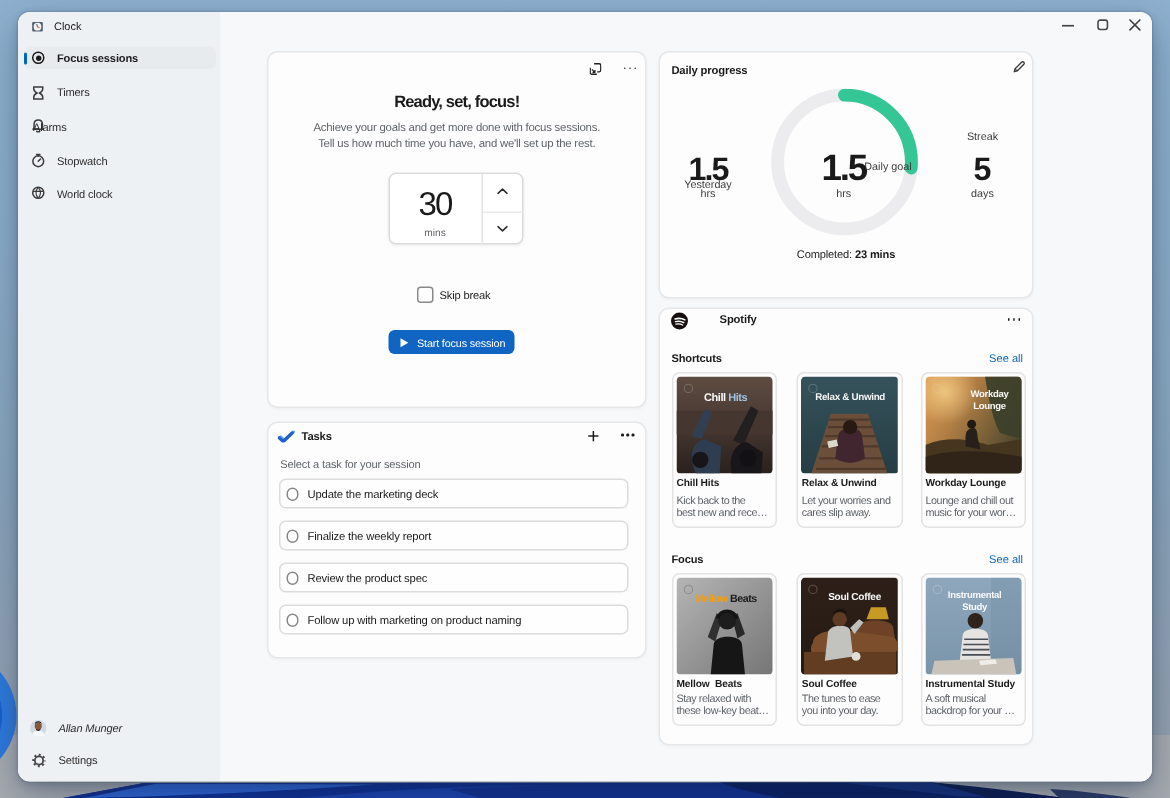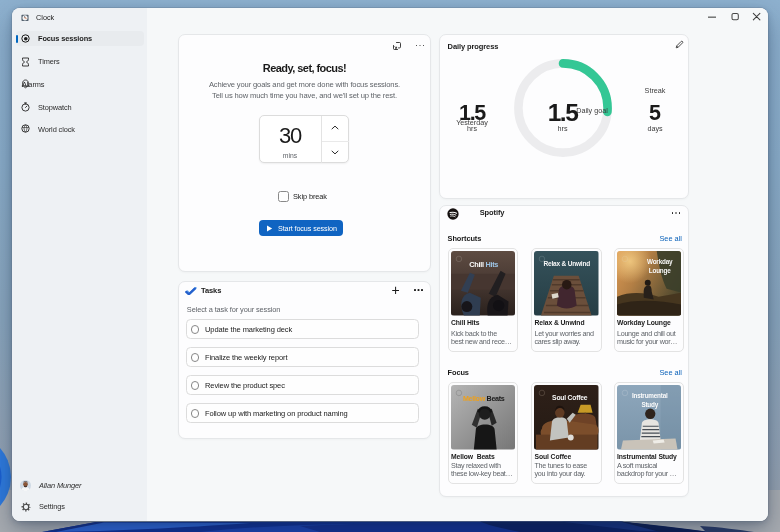--- a/index.html
+++ b/index.html
@@ -159,20 +159,21 @@
     </svg>
     <div class="abs" style="left:540px;top:78.4px;width:80px;text-align:center;font-size:7.2px;color:#3c3c3c;margin-top:20px;">Daily goal</div>
     <div class="abs" style="left:510.5px;top:90.8px;width:80px;text-align:center;font-size:24.5px;color:#1a1a1a;font-weight:bold;letter-spacing:-1.5px;">1.5</div>
     <div class="abs" style="left:510.5px;top:115.9px;width:80px;text-align:center;font-size:7.2px;color:#3c3c3c;">hrs</div>
     <div class="abs" style="left:430px;top:78.4px;width:60px;text-align:center;font-size:7.2px;color:#3c3c3c;margin-top:32px;">Yesterday</div>
     <div class="abs" style="left:430px;top:92.7px;width:60px;text-align:center;font-size:21.5px;color:#1a1a1a;font-weight:bold;letter-spacing:-1.3px;">1.5</div>
     <div class="abs" style="left:430px;top:115.9px;width:60px;text-align:center;font-size:7.2px;color:#3c3c3c;">hrs</div>
     <div class="abs" style="left:613px;top:78.4px;width:60px;text-align:center;font-size:7.2px;color:#3c3c3c;">Streak</div>
     <div class="abs" style="left:613px;top:92.7px;width:60px;text-align:center;font-size:21.5px;color:#1a1a1a;font-weight:bold;">5</div>
     <div class="abs" style="left:613px;top:115.9px;width:60px;text-align:center;font-size:7.2px;color:#3c3c3c;">days</div>
+    <div class="abs" style="left:427px;top:157.2px;width:250px;text-align:center;font-size:7.4px;letter-spacing:-0.1px;color:#1a1a1a;">Completed: <b>23 mins</b></div>
 
     <div class="card" style="left:427px;top:196.5px;width:250px;height:292px;"></div>
     <svg class="abs" style="left:435px;top:200px;" width="12" height="12" viewBox="0 0 12 12">
       <circle cx="6" cy="6" r="5.65" fill="#15100f"></circle>
       <path d="M3.0,4.6 C5.3,4.0 8.0,4.3 9.6,5.3" fill="none" stroke="#fdfdfd" stroke-width="1.05" stroke-linecap="round"></path>
       <path d="M3.3,6.4 C5.2,5.9 7.4,6.2 8.9,7.1" fill="none" stroke="#fdfdfd" stroke-width="0.95" stroke-linecap="round"></path>
       <path d="M3.6,8.1 C5.1,7.7 6.8,7.9 8.1,8.7" fill="none" stroke="#fdfdfd" stroke-width="0.85" stroke-linecap="round"></path>
     </svg>
     <div class="abs" style="left:448.7px;top:200.1px;font-size:7.5px;letter-spacing:-0.1px;font-weight:bold;color:#1a1a1a;padding-left:19px;">Spotify</div>
     <div class="dots" style="left:659.6px;top:204.2px;"></div>

